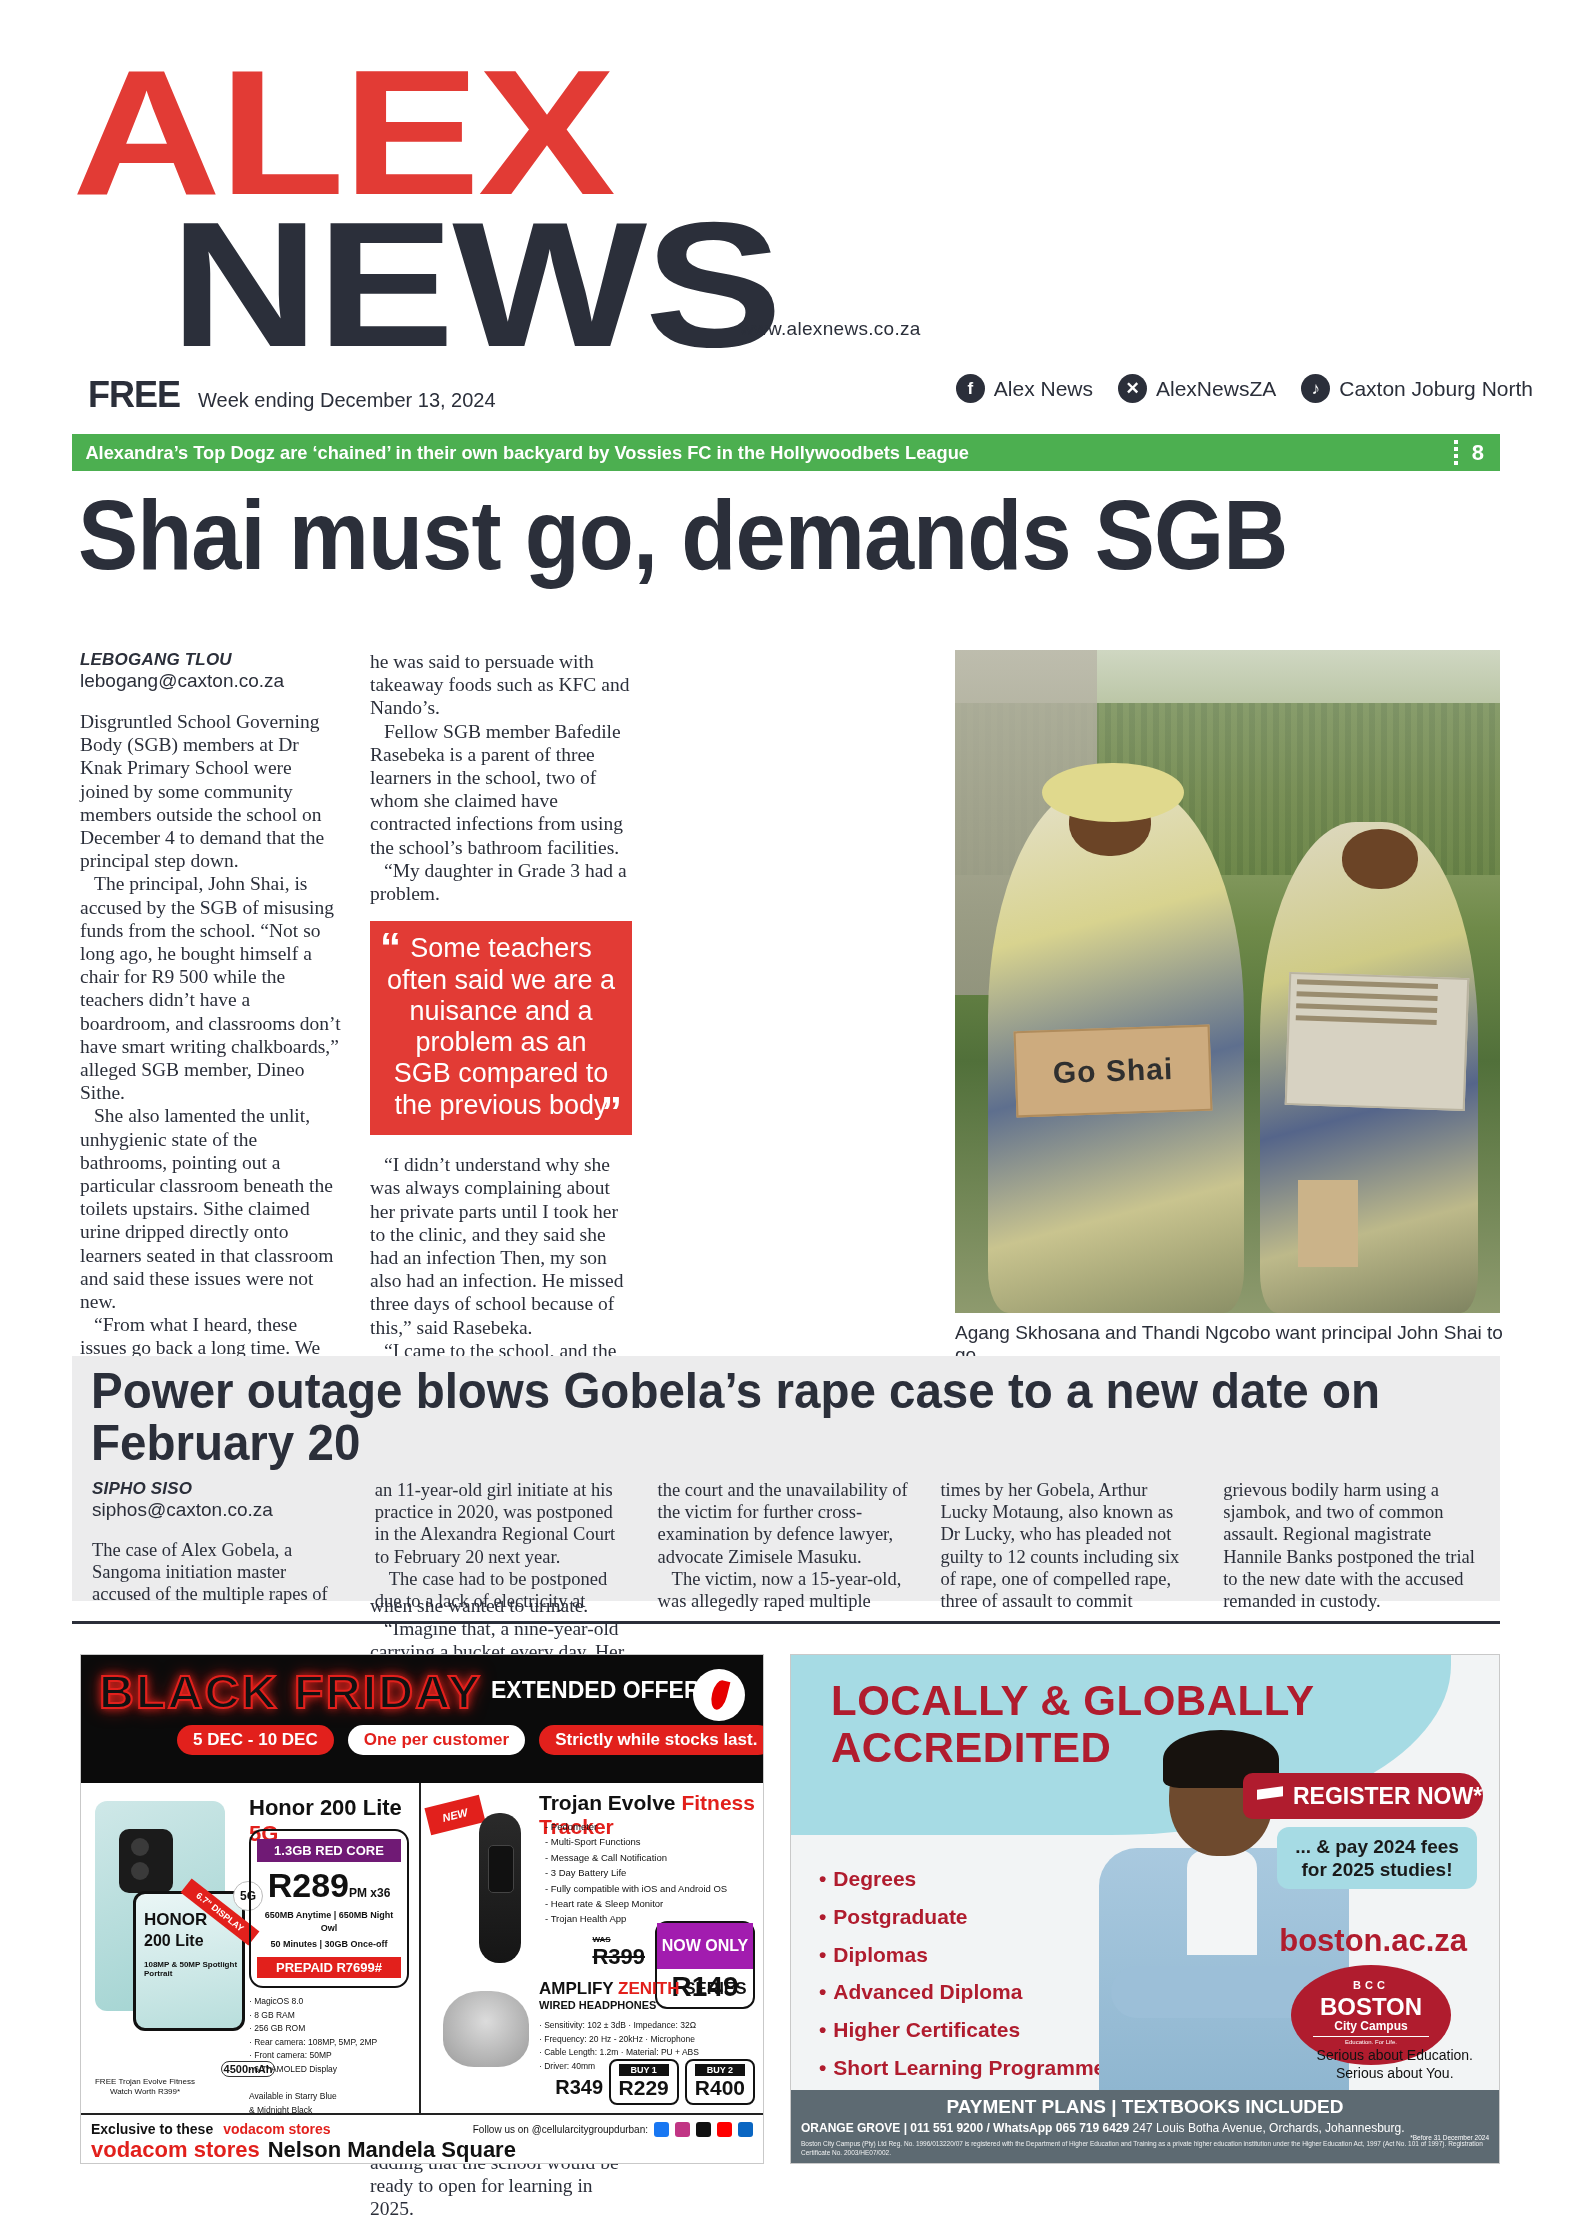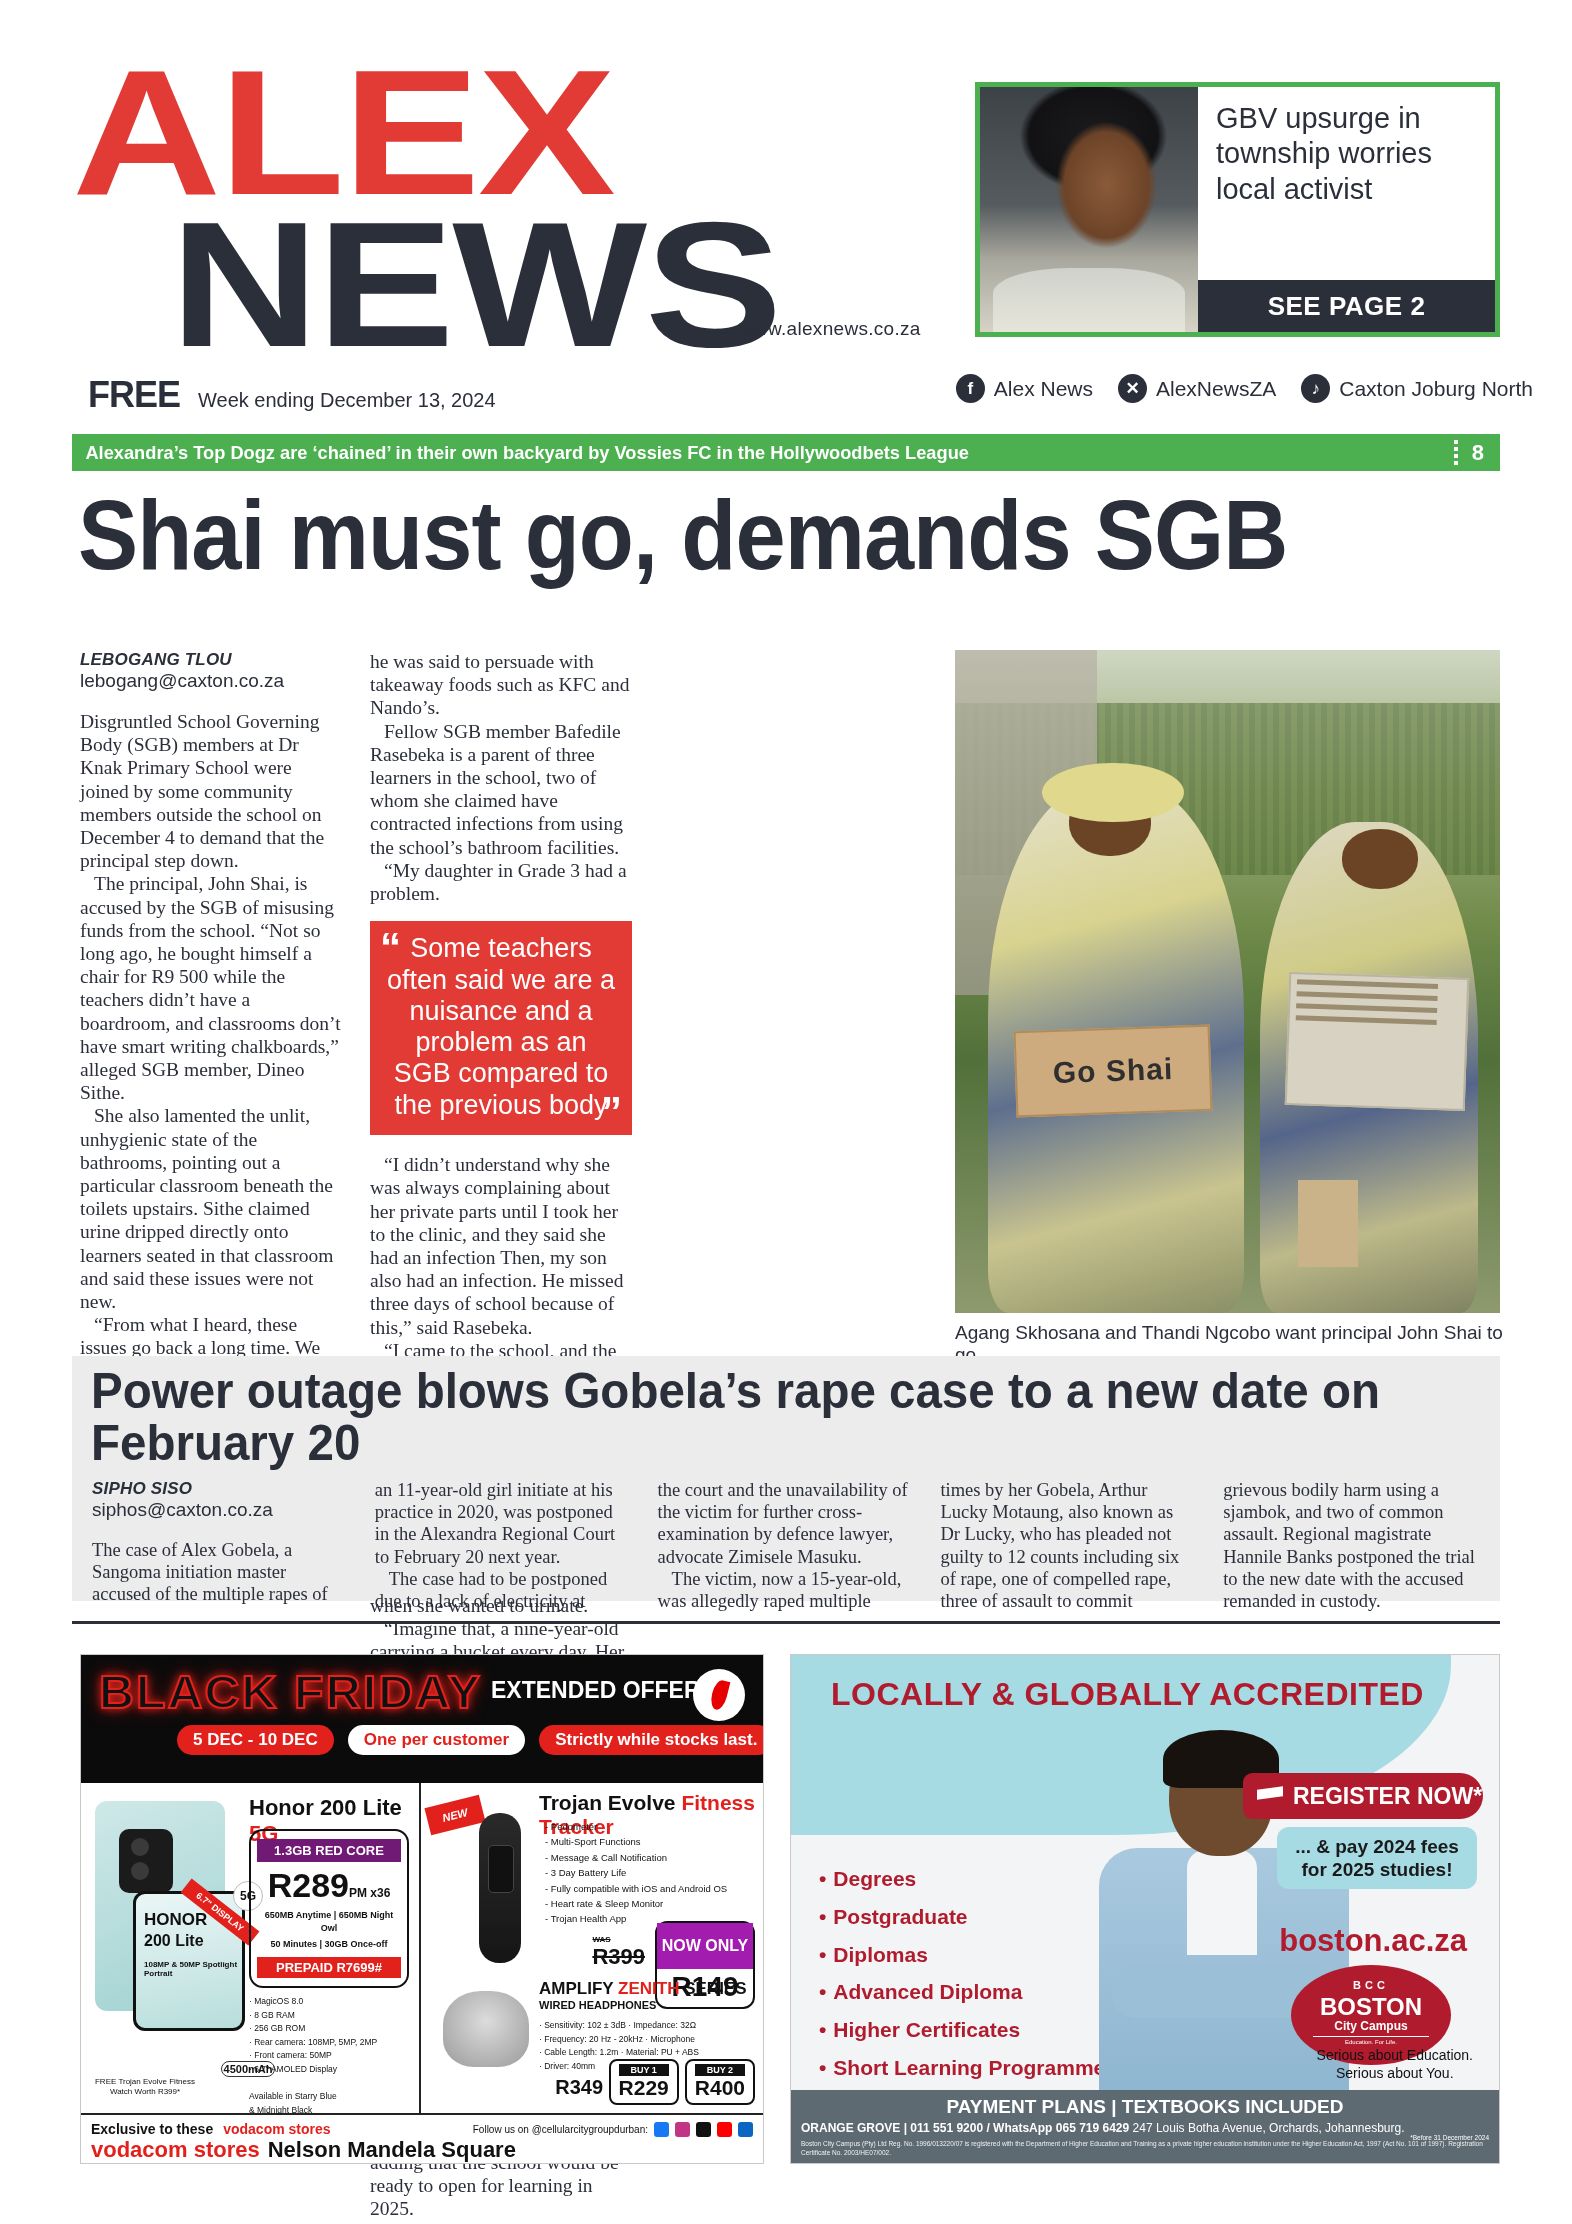--- a/index.html
+++ b/index.html
@@ -233,22 +233,22 @@
   .vs-red { color:#e2201c; }
   .vs-big { font-size:22px; font-weight:bold; color:#111; display:flex; align-items:center; gap:8px; }
   .vs-note { font-size:9px; color:#111; }
 
   
   .ad-right { position:absolute; left:790px; top:1654px; width:710px; height:510px;
      background:#fff; border:1px solid #c9c9c9; overflow:hidden; }
   .bos-top { position:relative; height:435px; background:#f2f4f5; overflow:hidden; }
   .bos-teal { position:absolute; left:0; top:0; width:660px; height:180px; background:#a6dbe4;
      border-bottom-right-radius:340px 170px; }
-  .bos-head { position:absolute; left:40px; top:22px; font-size:32px; font-weight:bold;
-     color:#b01c2e; line-height:1.12; letter-spacing:.5px;text-align:center; }
+  .bos-head { position:absolute; left:40px; top:22px; font-size:42px; font-weight:bold;
+     color:#b01c2e; line-height:1.12; letter-spacing:.5px; }
   .bos-list { position:absolute; left:28px; top:205px; font-size:21px; font-weight:bold;
      color:#333; line-height:1.8; }
   .bos-list span { color:#b01c2e; margin-right:7px; }
   .bos-person { position:absolute; left:300px; bottom:0; width:270px; height:360px; }
   .bp-head { position:absolute; left:78px; top:6px; width:104px; height:120px;
      background:#6e4a2e; border-radius:50% 50% 46% 46%; }
   .bp-hair { position:absolute; left:72px; top:0; width:116px; height:58px;
      background:#17120e; border-radius:50% 50% 14% 14%; }
   .bp-body { position:absolute; left:8px; top:118px; width:250px; height:242px;
      background:linear-gradient(180deg,#a9c9df,#8fb6d0); border-radius:38px 38px 0 0; }
@@ -287,27 +287,20 @@
 
 <div class="page">
 
   <div class="masthead">
     <div class="logo-block">
       <div class="logo-alex">ALEX</div>
       <div class="logo-news">NEWS</div>
     </div>
     <div class="logo-url">www.alexnews.co.za</div>
 
-    <div class="teaser">
-      <div class="teaser-photo"></div>
-      <div class="teaser-text">
-        <p>GBV upsurge in township worries local activist</p>
-      </div>
-      <div class="teaser-bar">SEE PAGE 2</div>
-    </div>
 
     <div class="free-row">
       <div class="free">FREE</div>
       <div class="weekending">Week ending December 13, 2024</div>
     </div>
 
     <div class="social">
       <div class="grp">
         <div class="sicon">f</div>
         <div class="lbl">Alex News</div>

